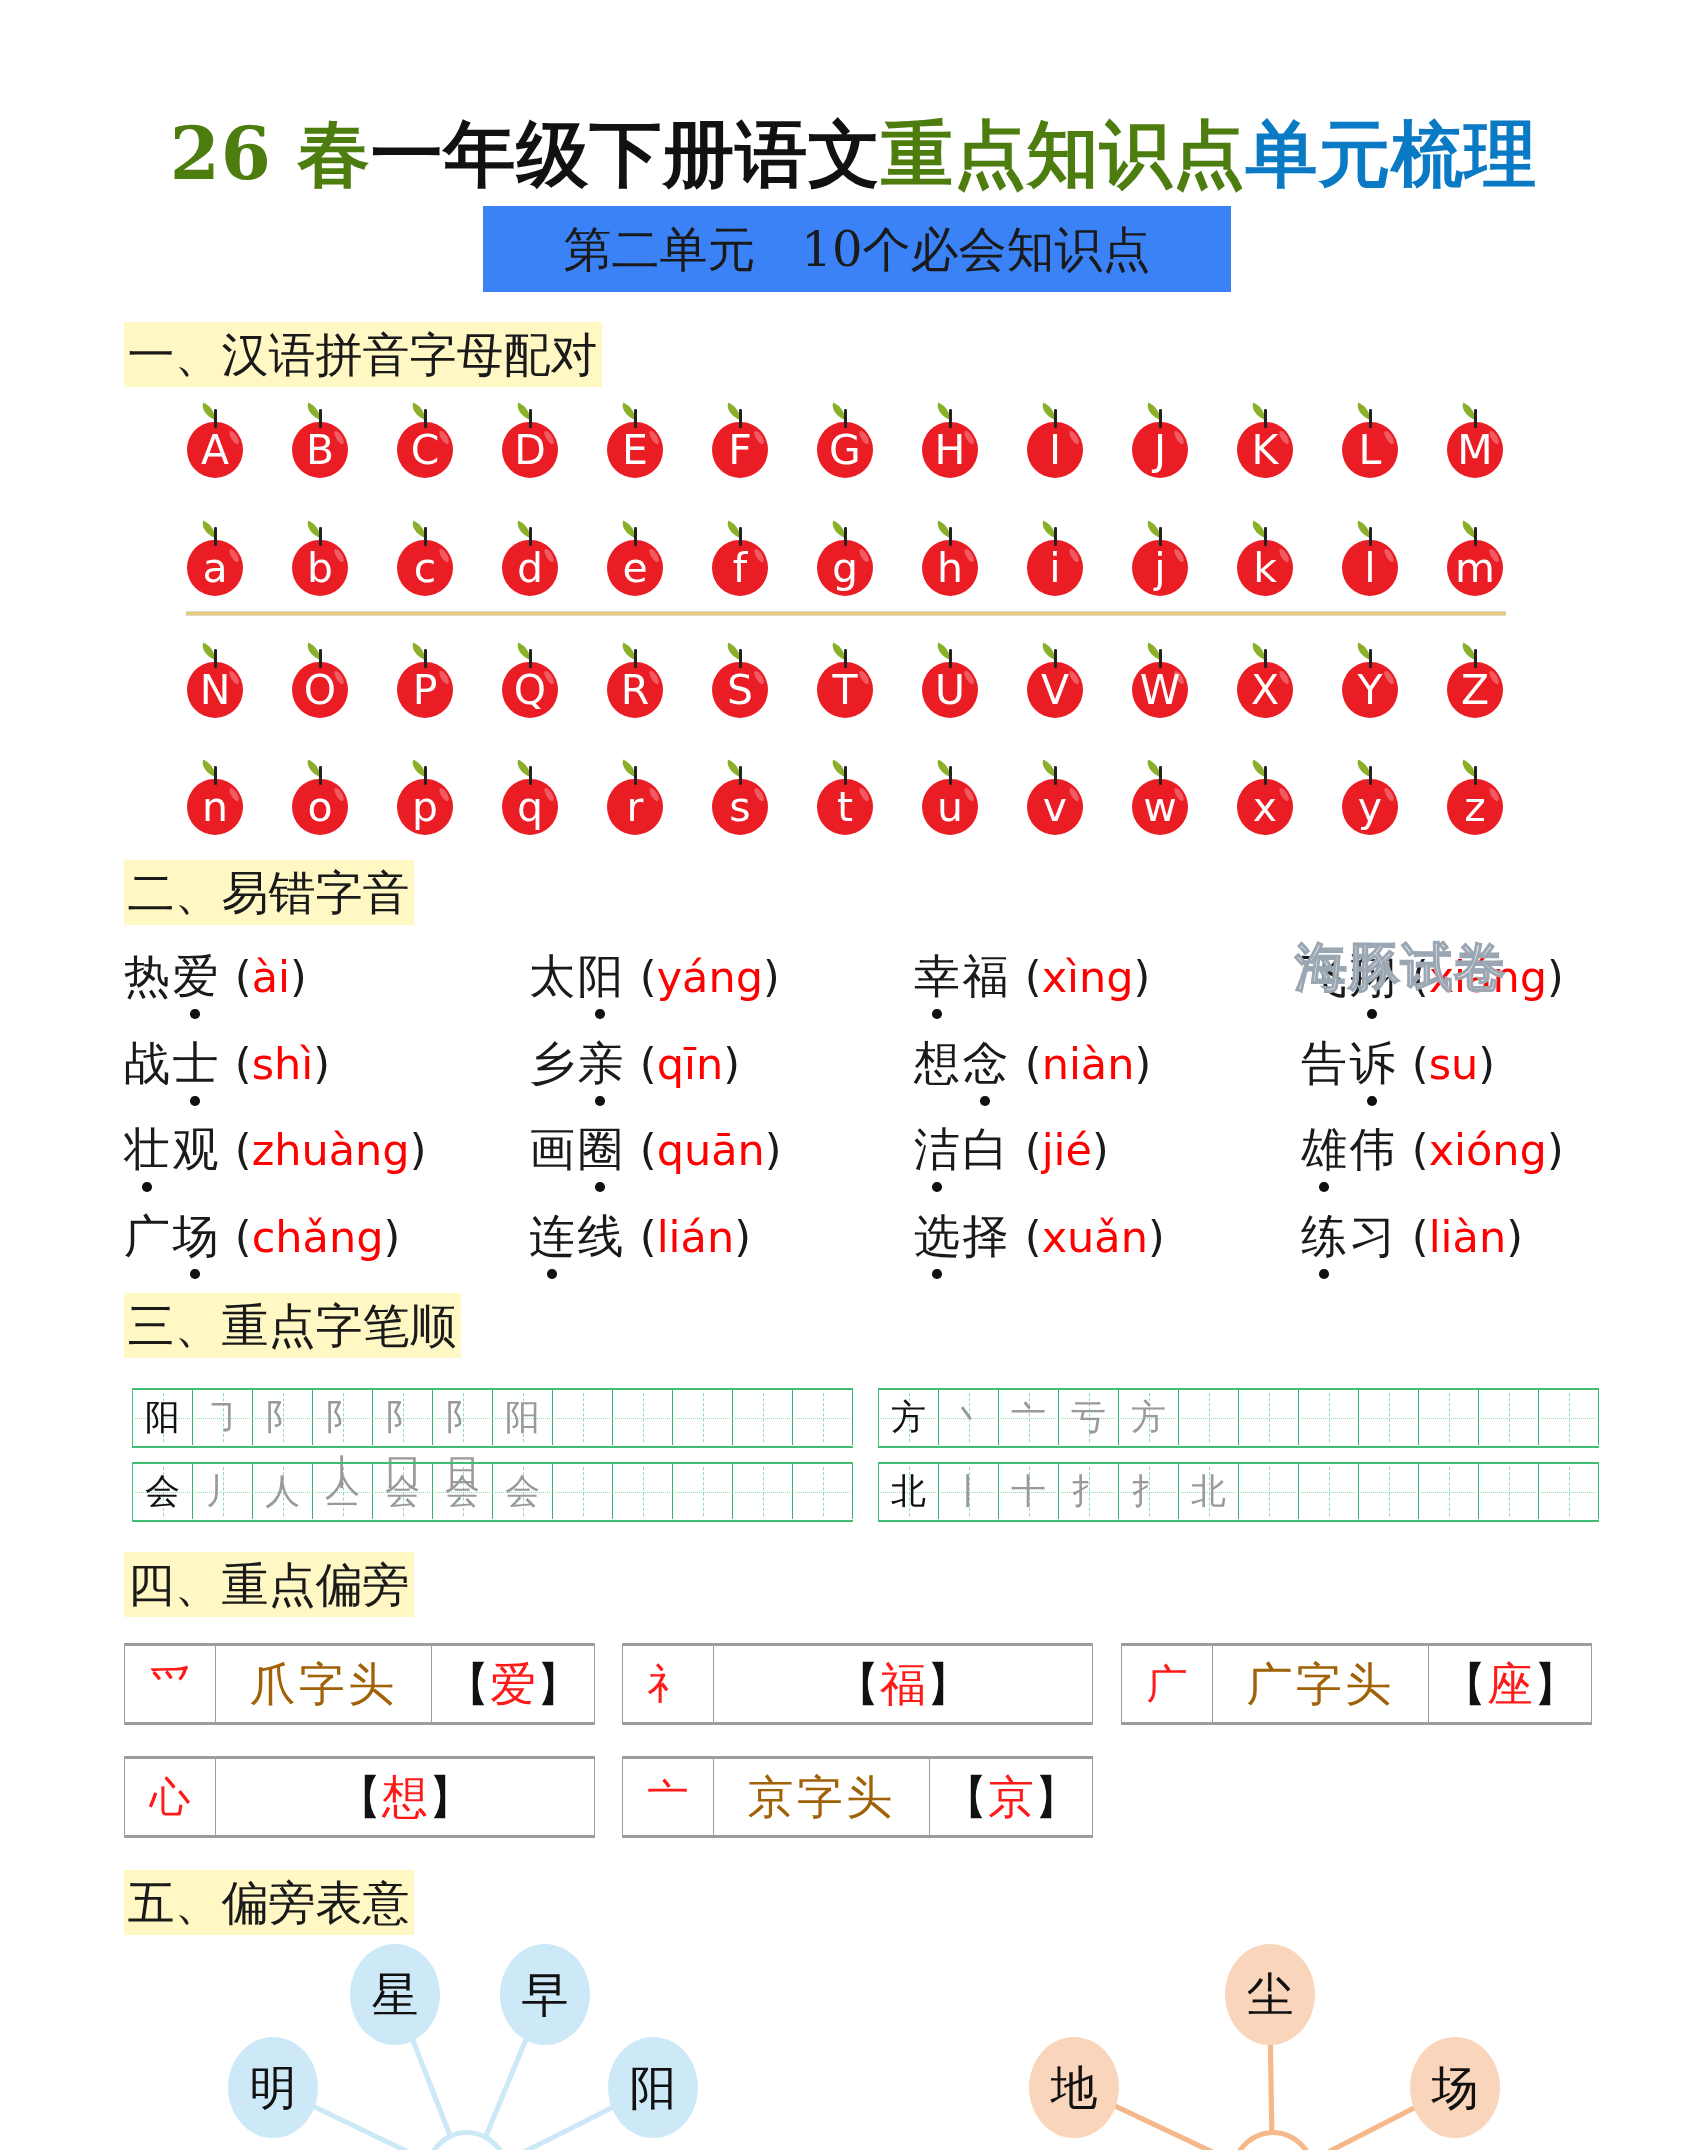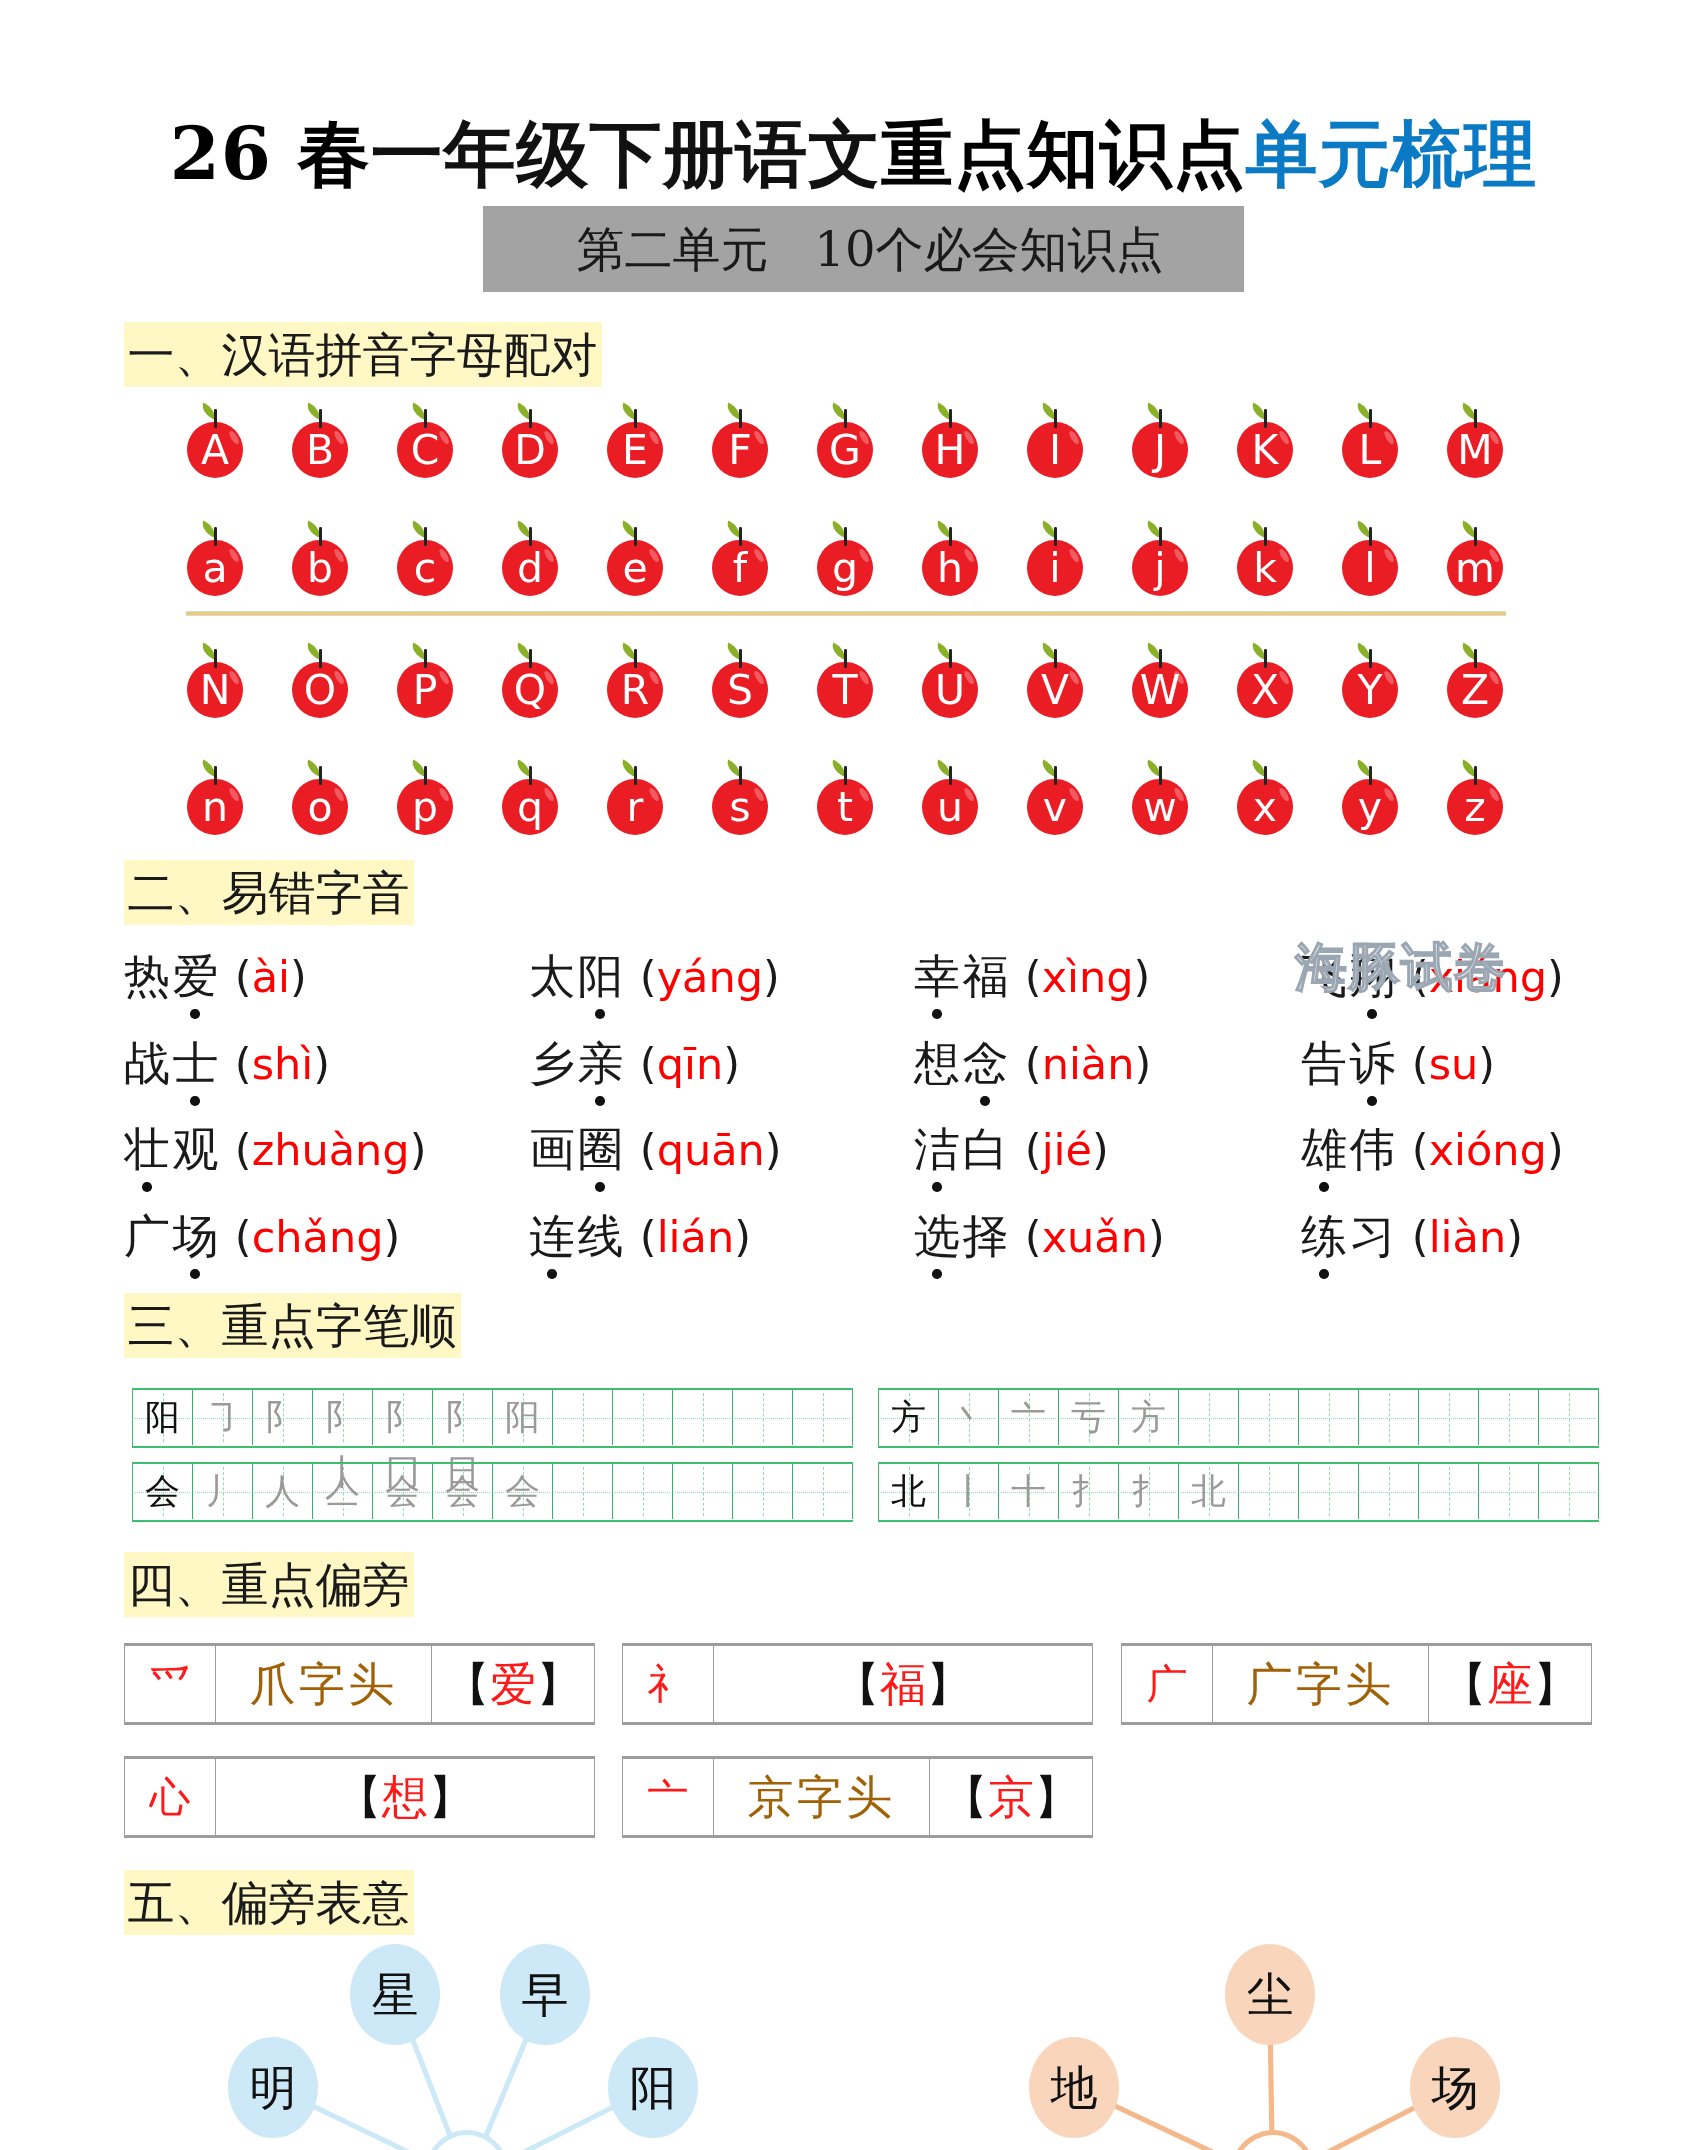--- a/index.html
+++ b/index.html
@@ -3,26 +3,26 @@
 <meta charset="utf-8">
 <style>
   html, body { margin: 0; padding: 0; background: #ffffff; }
   body { width: 1707px; height: 2414px; position: relative; overflow: hidden;
          font-family: "DejaVu Serif", "Liberation Serif", serif; color: #1a1a1a; }
   .abs { position: absolute; }
 
   
   .title { left: 0; width: 1707px; top: 111px; height: 86px; text-align: center;
            font-size: 72px; font-weight: bold; line-height: 86px; letter-spacing: 0.9px; white-space: nowrap; }
-  .title .p-red { color: #000000; }
+  .title .p-red { color: #4d7c0f; }
   .title .p-black { color: #111111; }
   .title .p-blue { color: #0a7ac4; }
 
-  .subtitle { left: 483px; top: 206px; width: 748px; height: 86px; background: #a3a3a3;
-              font-size: 48px; line-height: 86px; text-align: center; white-space: pre; color: #1a1a1a; padding-left: 13px; }
+  .subtitle { left: 483px; top: 206px; width: 748px; height: 86px; background: #3b82f6;
+              font-size: 48px; line-height: 86px; text-align: center; white-space: pre; color: #1a1a1a; }
 
   .sec-head { left: 124px; height: 65px; background: #fff8c4; font-size: 47px; line-height: 65px;
               padding: 0 4.3px 0 3.4px; white-space: nowrap; color: #1a1a1a; }
 
   
   .apple { width: 56px; height: 73px; }
   .apple .leaf { position: absolute; left: 13px; top: 0; width: 17px; height: 10.3px; background: #8ab02a;
                  border-radius: 0 100% 0 100%; transform: rotate(28deg); }
   .apple .stem { position: absolute; left: 27px; top: 2.6px; width: 2.6px; height: 19px; background: #222; border-radius: 1.3px; }
   .apple .body { position: absolute; left: 0; top: 16.3px; width: 56px; height: 56px; background: #ea1c24;

